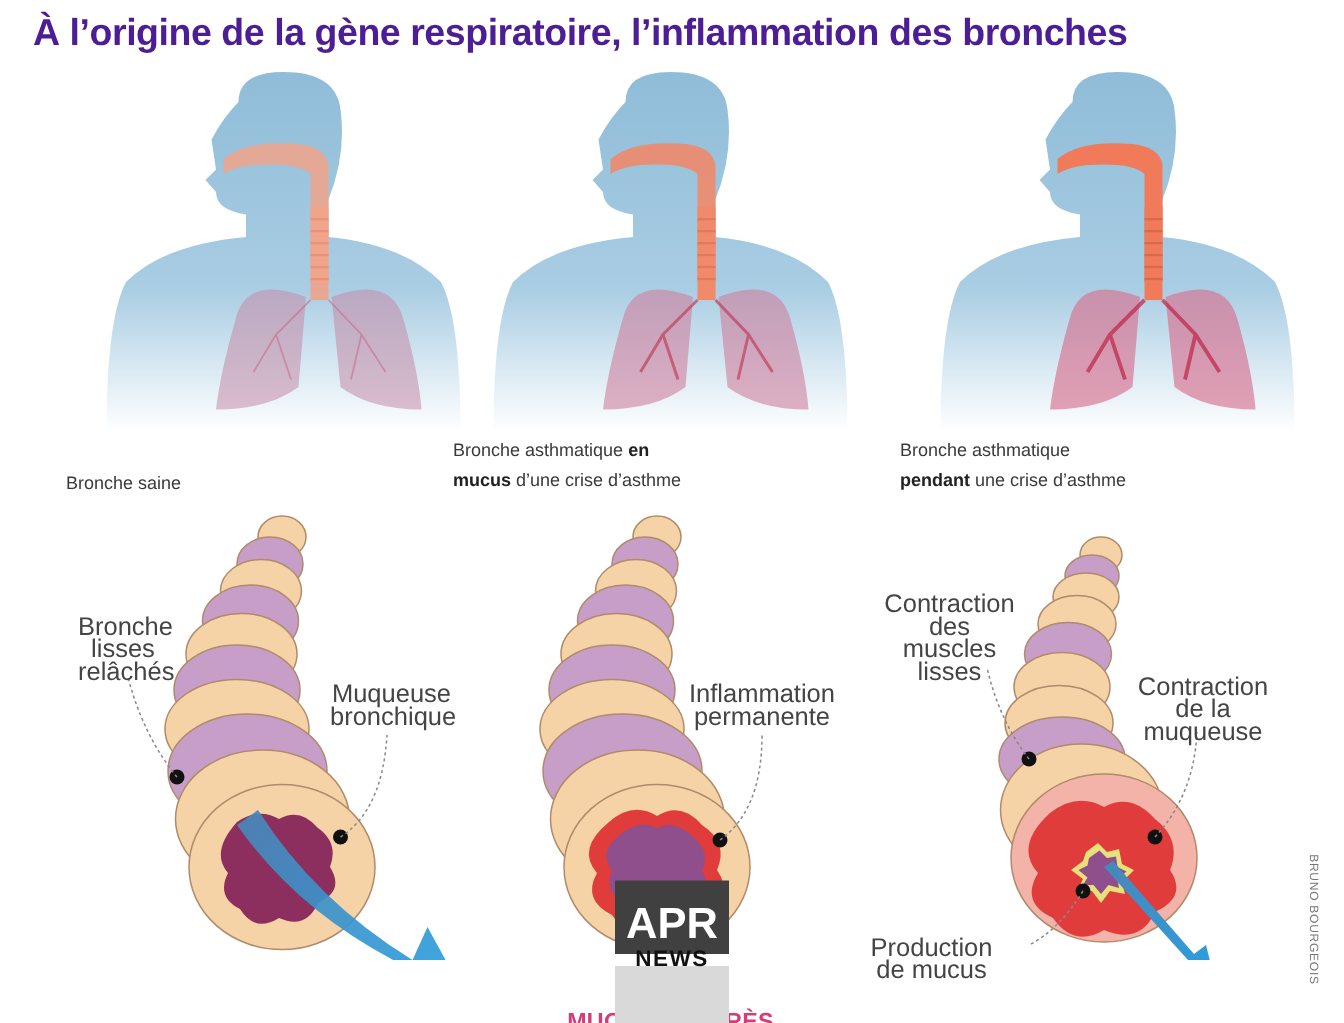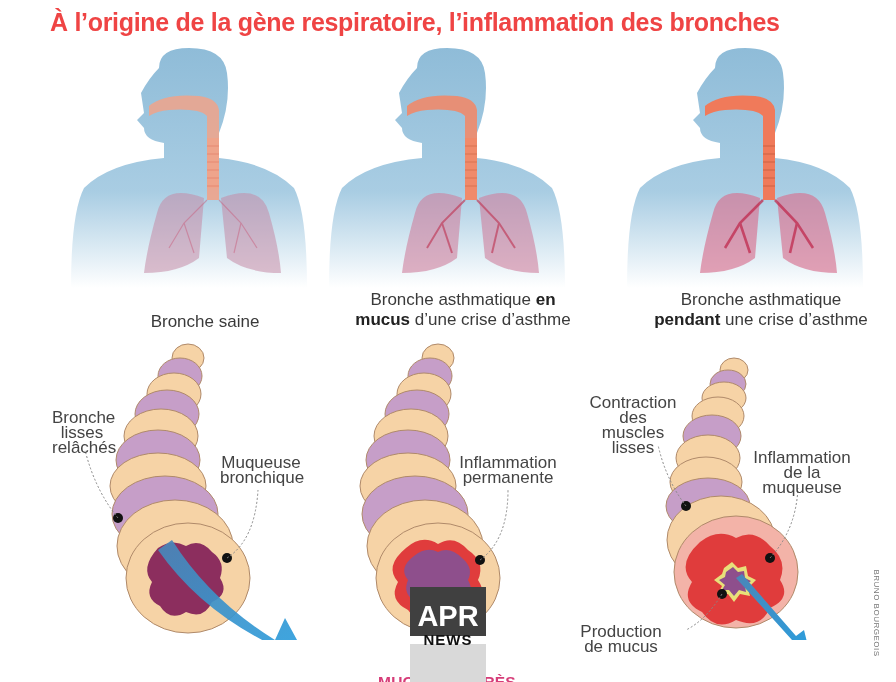--- a/index.html
+++ b/index.html
@@ -1,20 +1,20 @@
 <!DOCTYPE html>
 <html><head>
 <meta charset="utf-8">
 <style>
   html, body { margin: 0; padding: 0; background: #ffffff; }
   body { width: 896px; height: 682px; position: relative; overflow: hidden; font-family: "Liberation Sans", "DejaVu Sans", sans-serif; }
-  .title { position: absolute; left: 22px; top: 8px; font-size: 25px; font-weight: bold; color: #ef4444; letter-spacing: -0.3px; white-space: nowrap; margin-left: 28px; }
+  .title { position: absolute; left: 22px; top: 8px; font-size: 25px; font-weight: bold; color: #4c1d95; letter-spacing: -0.3px; white-space: nowrap; }
   .panel { position: absolute; top: 40px; width: 298px; height: 642px; }
   .body-svg { position: absolute; top: 8px; left: 50%; transform: translateX(-50%); }
-  .caption { position: absolute; top: 248px; left: 16px; width: 100%; text-align: center; font-size: 17px; color: #3a3a3a; line-height: 20px; }
+  .caption { position: absolute; top: 248px; left: 4px; width: 100%; text-align: left; font-size: 12px; color: #3a3a3a; line-height: 20px; }
   .caption b { color: #222; }
   .bronchus-svg { position: absolute; top: 300px; left: 0; }
   .label { position: absolute; font-size: 17px; color: #444; line-height: 15px; text-align: center; }
   .bottom-label { position: absolute; left: 0; width: 100%; text-align: center; font-weight: bold; font-size: 15.5px; line-height: 19px; letter-spacing: 0.2px; }
   .credit { position: absolute; right: 14px; top: 568px; width: 12px; height: 90px; }
   .credit span { position: absolute; left: 50%; top: 50%; transform: translate(-50%, -50%) rotate(90deg); font-size: 8px; color: #777; white-space: nowrap; letter-spacing: 0.5px; }
   .logo { position: absolute; left: 410px; top: 587px; width: 76px; height: 76px; }
   .logo-top { height: 49px; background: #404040; color: #ffffff; font-weight: bold; font-size: 29px; text-align: center; line-height: 58px; letter-spacing: 0px; overflow: hidden; }
   .logo-mid { height: 8px; background: #ffffff; }
   .logo-bot { height: 44px; background: #d9d9d9; position: relative; }
@@ -195,21 +195,21 @@
     <path d="M140 238 L196 300 L186 304 L215 318 L208 290 L200 296 L146 234 Z" fill="url(#arrowGrad)"></path>
     <circle cx="90" cy="166" r="5" fill="#111"></circle>
     <path d="M90 166 Q70 140 62 105" stroke="#888" stroke-dasharray="2 2" fill="none"></path>
     <circle cx="174" cy="218" r="5" fill="#111"></circle>
     <path d="M174 218 Q200 190 202 148" stroke="#888" stroke-dasharray="2 2" fill="none"></path>
     <circle cx="126" cy="254" r="5" fill="#111"></circle>
     <path d="M126 254 Q110 280 90 290" stroke="#888" stroke-dasharray="2 2" fill="none"></path>
   </svg>
 
   <div class="label" style="left:-8px; top:355px; width:90px;">Contraction des muscles lisses</div>
-  <div class="label" style="left:156px; top:410px; width:100px;">Inflammation de la muqueuse</div>
+  <div class="label" style="left:156px; top:410px; width:100px;">Contraction de la muqueuse</div>
   <div class="label" style="left:-20px; top:584px; width:90px;">Production de mucus</div>
 
 </div>
 
 <div class="credit">
   <span>BRUNO BOURGEOIS</span>
 </div>
 
 <div class="logo">
   <div class="logo-top">APR</div>

